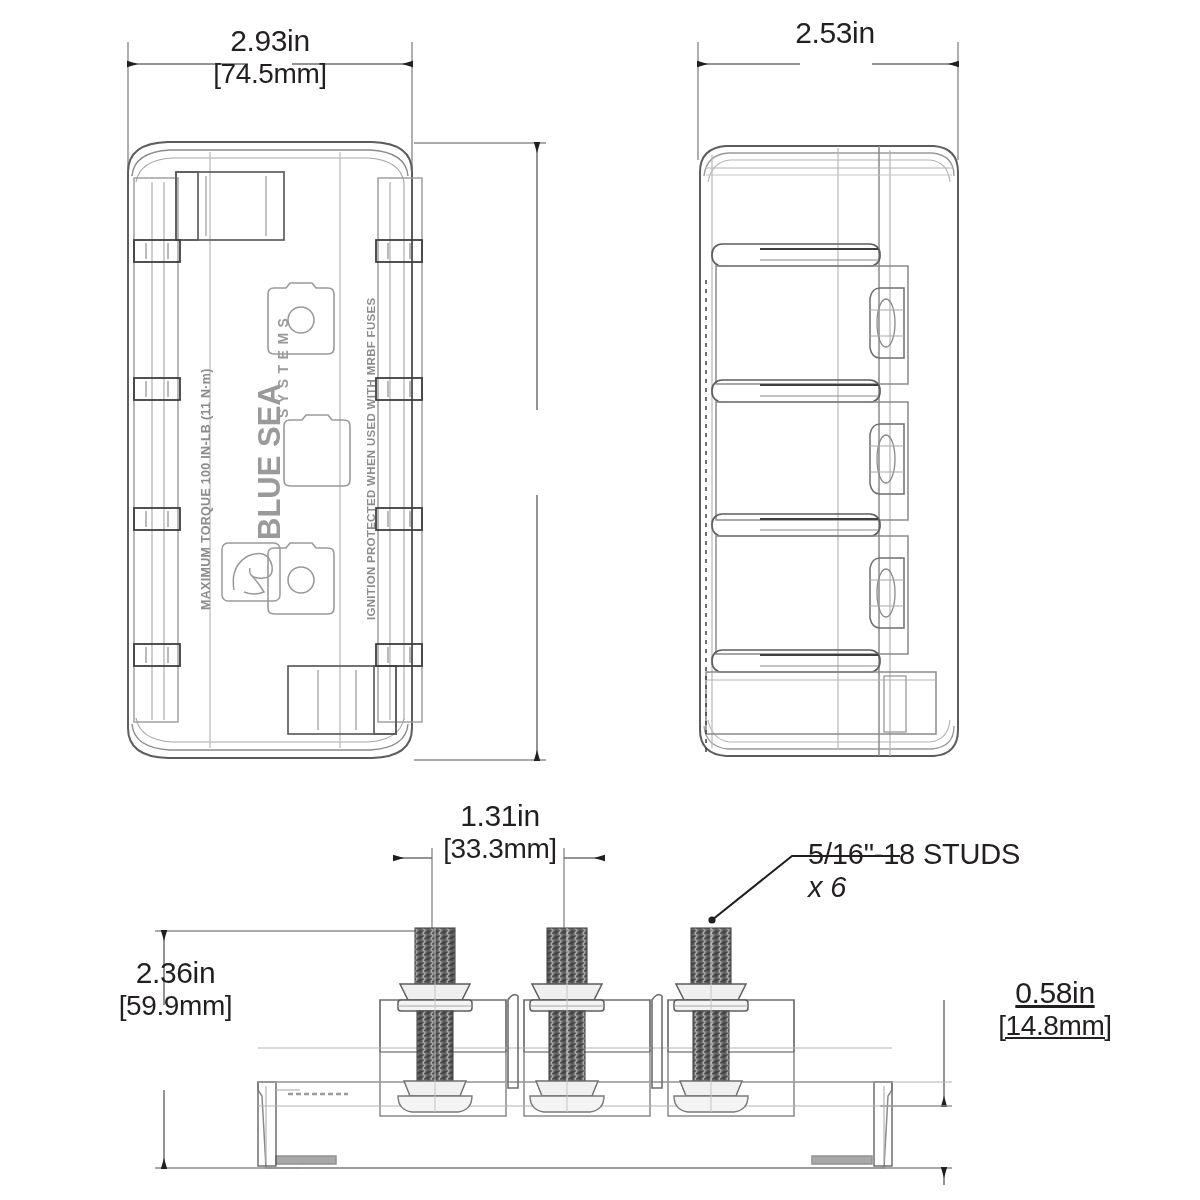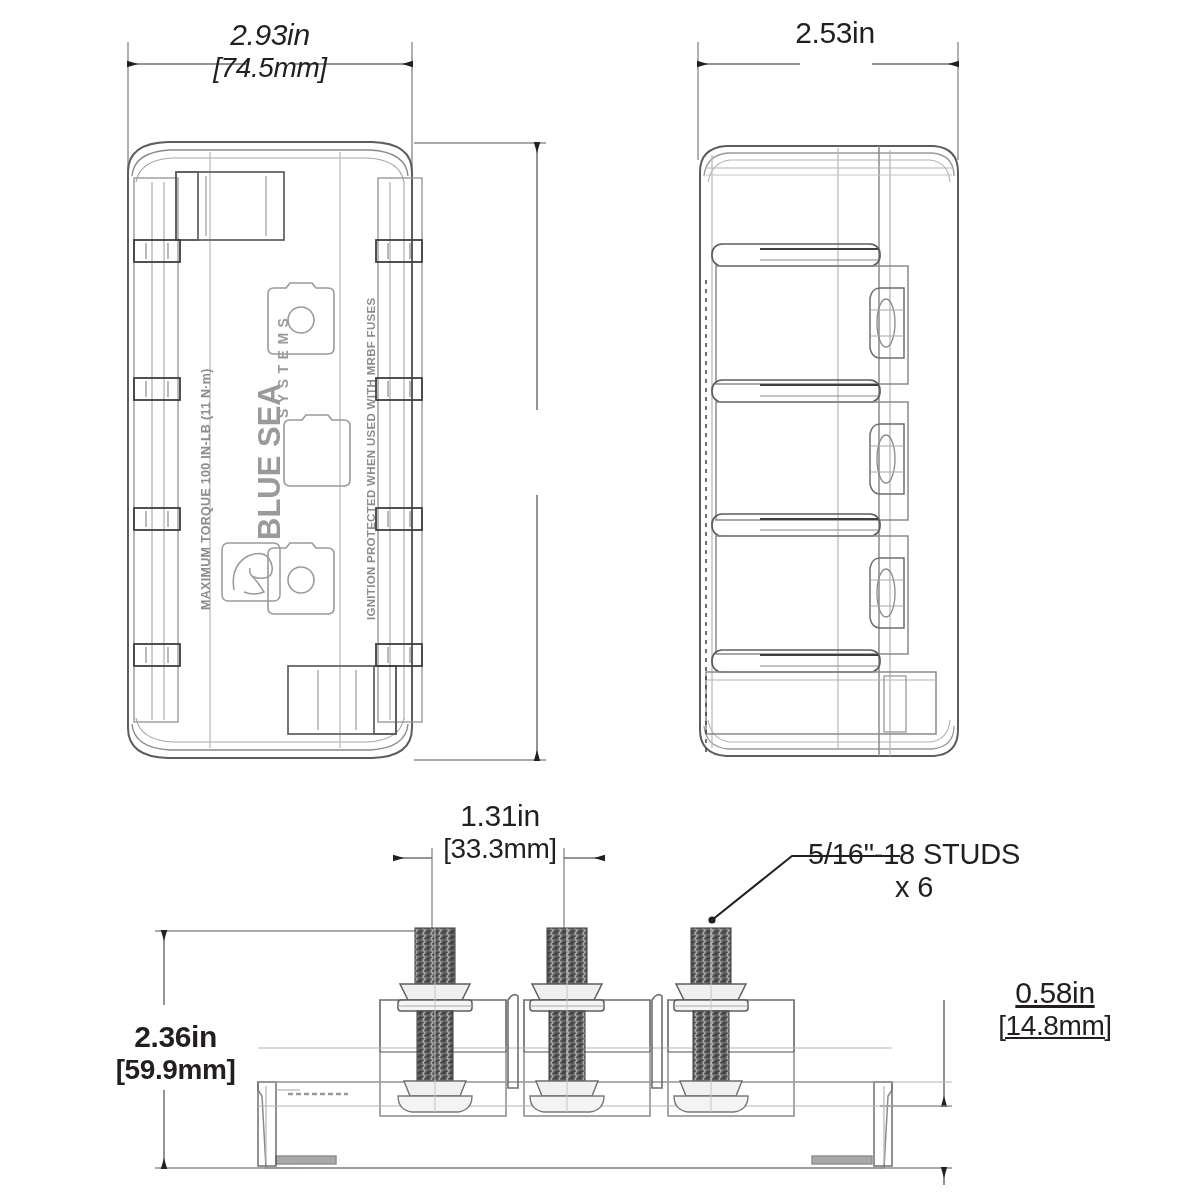--- a/index.html
+++ b/index.html
@@ -48,22 +48,22 @@
   .note-text {
     position: absolute;
     color: #231f20;
     white-space: nowrap;
     font-family: "Liberation Sans", sans-serif;
     font-size: 29px;
     letter-spacing: -0.2px;
   }
   .note-text .sub {
     display: block;
-    text-align: center;
     font-size: 29px;
+    font-style: italic;
   }
   
   .body-label {
     position: absolute;
     color: #8c8c8c;
     white-space: nowrap;
     font-family: "Liberation Sans", sans-serif;
     font-weight: bold;
     transform-origin: 0 0;
   }
@@ -394,38 +394,38 @@
         <rect x="674" y="1000" width="74" height="11" rx="3" fill="#f4f4f4" stroke="#5d5d5d" stroke-width="1.5"></rect>
         <line x1="674" y1="1006" x2="748" y2="1006" stroke="#a8a8a8" stroke-width="1"></line>
         <rect x="693" y="1011" width="36" height="70" fill="url(#thread)" stroke="#4a4a4a" stroke-width="1.1"></rect>
         <path d="M680,1081 L742,1081 L736,1096 L686,1096 Z" fill="#f0f0f0" stroke="#6f6f6f" stroke-width="1.4"></path>
         <path d="M674,1096 Q674,1110 688,1112 L734,1112 Q748,1110 748,1096 Z" fill="#f4f4f4" stroke="#7a7a7a" stroke-width="1.4"></path>
         <line x1="711" y1="928" x2="711" y2="1112" stroke="#c4c4c4" stroke-width="1"></line>
       </g>
     </g>
   </svg>
 
-  <div class="dim-text" style="left:180px; top:18px; width:180px;font-style:italic;">
+  <div class="dim-text" style="left:180px; top:24px; width:180px;">
     <span class="dv">2.93in</span>
     <span class="dm">[74.5mm]</span>
   </div>
 
   <div class="dim-text" style="left:745px; top:16px; width:180px;">
     <span class="dv">2.53in</span>
   </div>
 
   <div class="dim-text" style="left:450px; top:412px; width:180px;">
   </div>
 
   <div class="dim-text" style="left:420px; top:799px; width:160px;">
     <span class="dv">1.31in</span>
     <span class="dm">[33.3mm]</span>
   </div>
 
-  <div class="dim-text" style="left:88px; top:1020px; width:175px;font-weight:bold;">
+  <div class="dim-text" style="left:88px; top:956px; width:175px;">
     <span class="dv">2.36in</span>
     <span class="dm">[59.9mm]</span>
   </div>
 
   <div class="dim-text" style="left:970px; top:976px; width:170px;text-decoration:underline;">
     <span class="dv">0.58in</span>
     <span class="dm">[14.8mm]</span>
   </div>
 
   <div class="note-text" style="left:808px; top:838px;">

